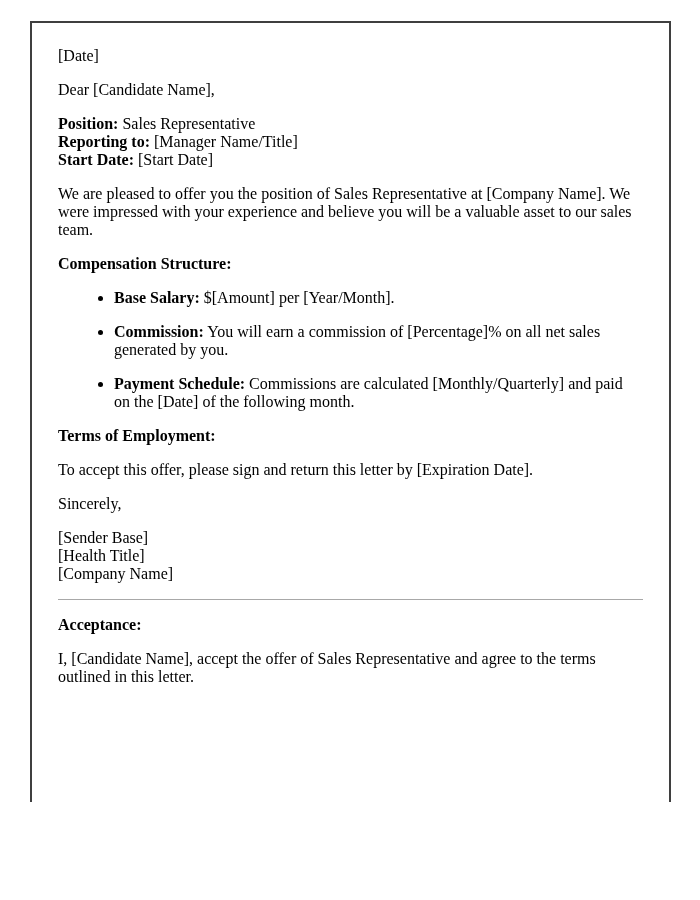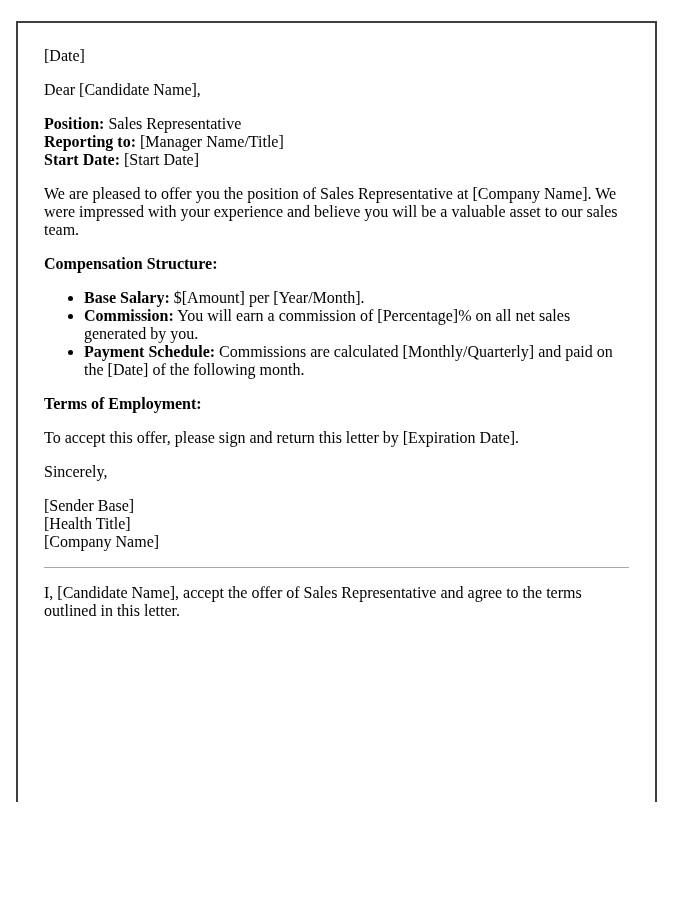--- a/index.html
+++ b/index.html
@@ -12,39 +12,39 @@
     height: 900px;
     position: relative;
     font-family: "Liberation Serif", "DejaVu Serif", serif;
     font-size: 16px;
     line-height: 18px;
     color: #000000;
   }
   .letter-box {
     position: absolute;
     top: 21px;
-    left: 16px;
+    left: 30px;
     box-sizing: border-box;
     width: 641px;
     height: 781px;            
     border: 2px solid #3f3f3f;
     border-bottom: none;
     padding: 8px 26px 0 26px;
     overflow: hidden;
     background: #ffffff;
   }
   .letter-box p {
     margin: 16px 0;
   }
   .letter-box ul {
     margin: 16px 0;
     padding-left: 40px;
   }
   .letter-box li {
-    margin: 0;
+    margin: 16px;
   }
   .letter-box hr {
     border: none;
     border-top: 1px solid #a8a8a8;
     height: 0;
     margin: 8px 0;
   }
   strong { font-weight: bold; }
 </style>
 </head>
@@ -99,16 +99,19 @@
   <p>Sincerely,</p>
 
   <p>
     <span>[Sender Base]</span><br>
     <span>[Health Title]</span><br>
     <span>[Company Name]</span>
   </p>
 
   <hr>
 
+  <p>
+    <strong>Acceptance:</strong>
+  </p>
 
   <p>I, [Candidate Name], accept the offer of Sales Representative and agree to the terms outlined in this letter.</p>
 
 </div>
 
 </body></html>

